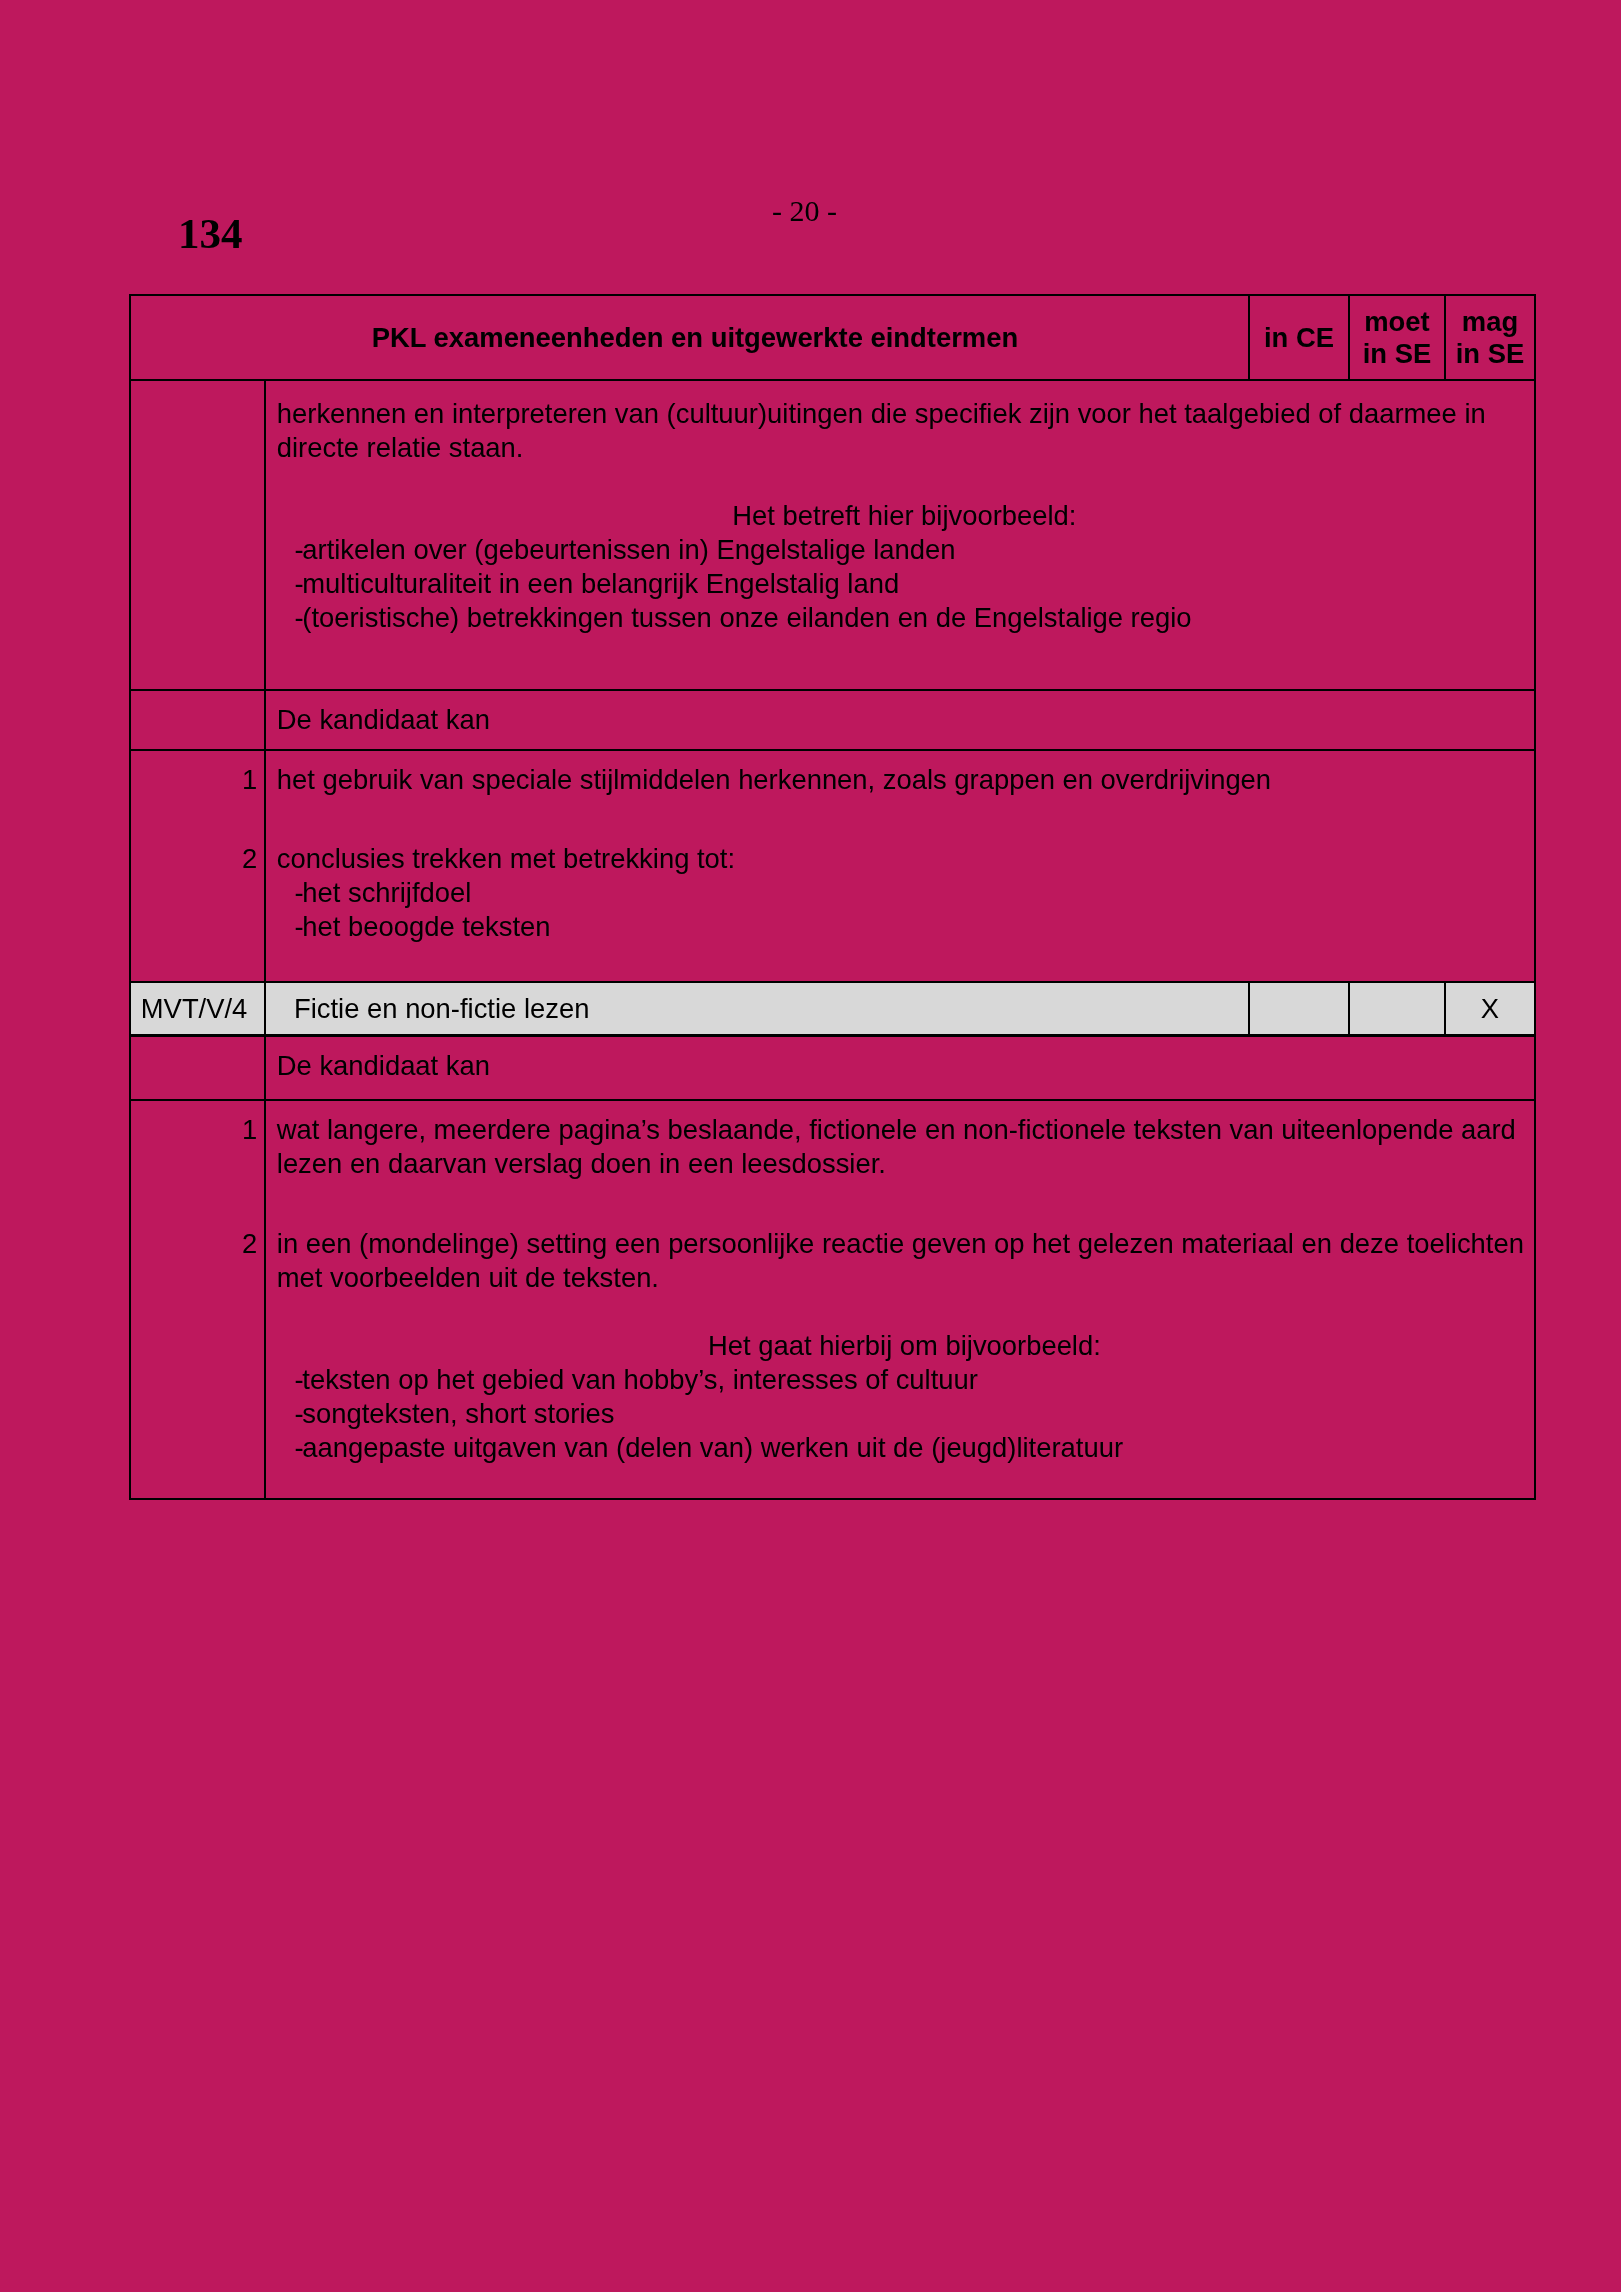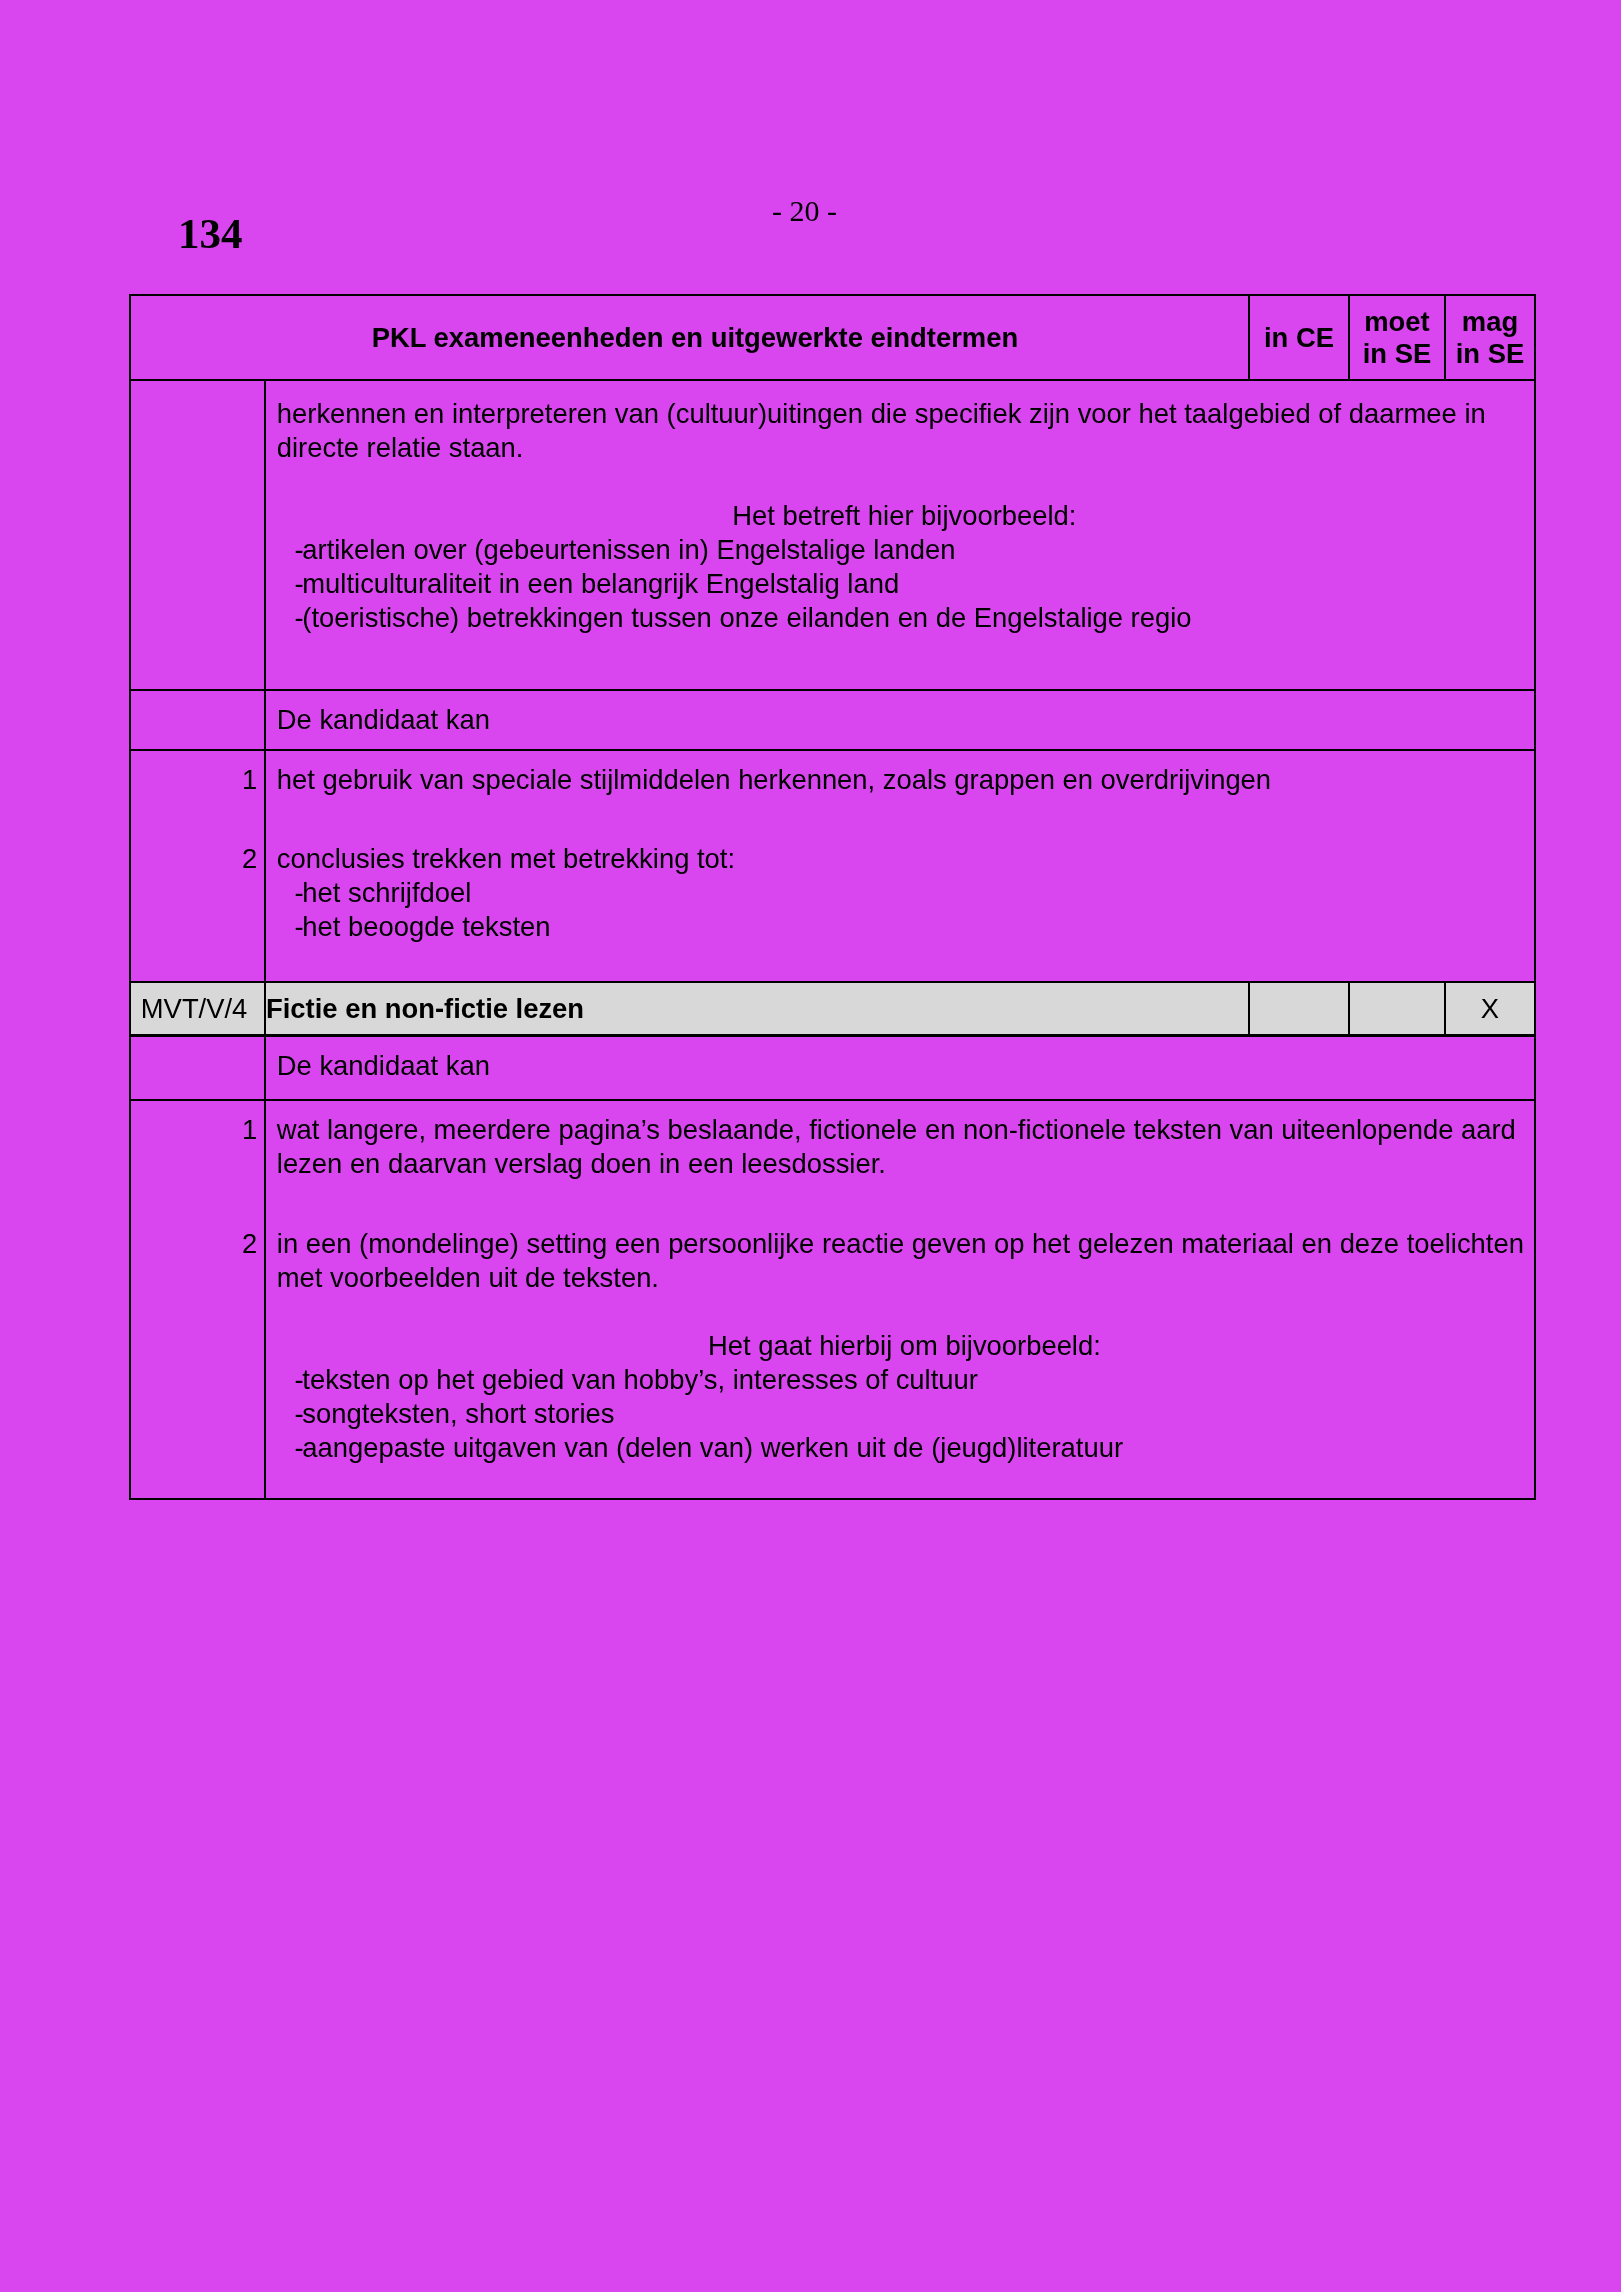--- a/index.html
+++ b/index.html
@@ -4,21 +4,21 @@
 <style>
   * { margin: 0; padding: 0; box-sizing: border-box; }
   html, body { background: #ffffff; }
   body {
     width: 1621px;
     height: 2293px;
     position: relative;
     font-family: "Liberation Sans", "DejaVu Sans", sans-serif;
     color: #000;
   }
-  .page { position: absolute; inset: 0; background: #d946ef; }
+  .page { position: absolute; inset: 0; background: #be185d; }
 
   
   .doc-number {
     position: absolute;
     left: 178px; top: 210px;
     font-family: "Liberation Serif", "DejaVu Serif", serif;
     font-weight: bold;
     font-size: 43px;
     line-height: 1.1;
   }
@@ -188,21 +188,21 @@
           </div>
           <div class="bullet">
             <span class="dash">-</span>
             <span class="btext">het beoogde teksten</span>
           </div>
         </td>
       </tr>
 
       <tr class="row-section">
         <td class="cell-code">MVT/V/4</td>
-        <td style="padding-left:0;font-weight:bold;">Fictie en non-fictie lezen</td>
+        <td style="padding-left:28px;">Fictie en non-fictie lezen</td>
         <td class="cell-mark"></td>
         <td class="cell-mark"></td>
         <td class="cell-mark">X</td>
       </tr>
 
       <tr class="row-lead tall">
         <td class="cell-code"></td>
         <td class="cell-body" colspan="4">De kandidaat kan</td>
       </tr>
 

